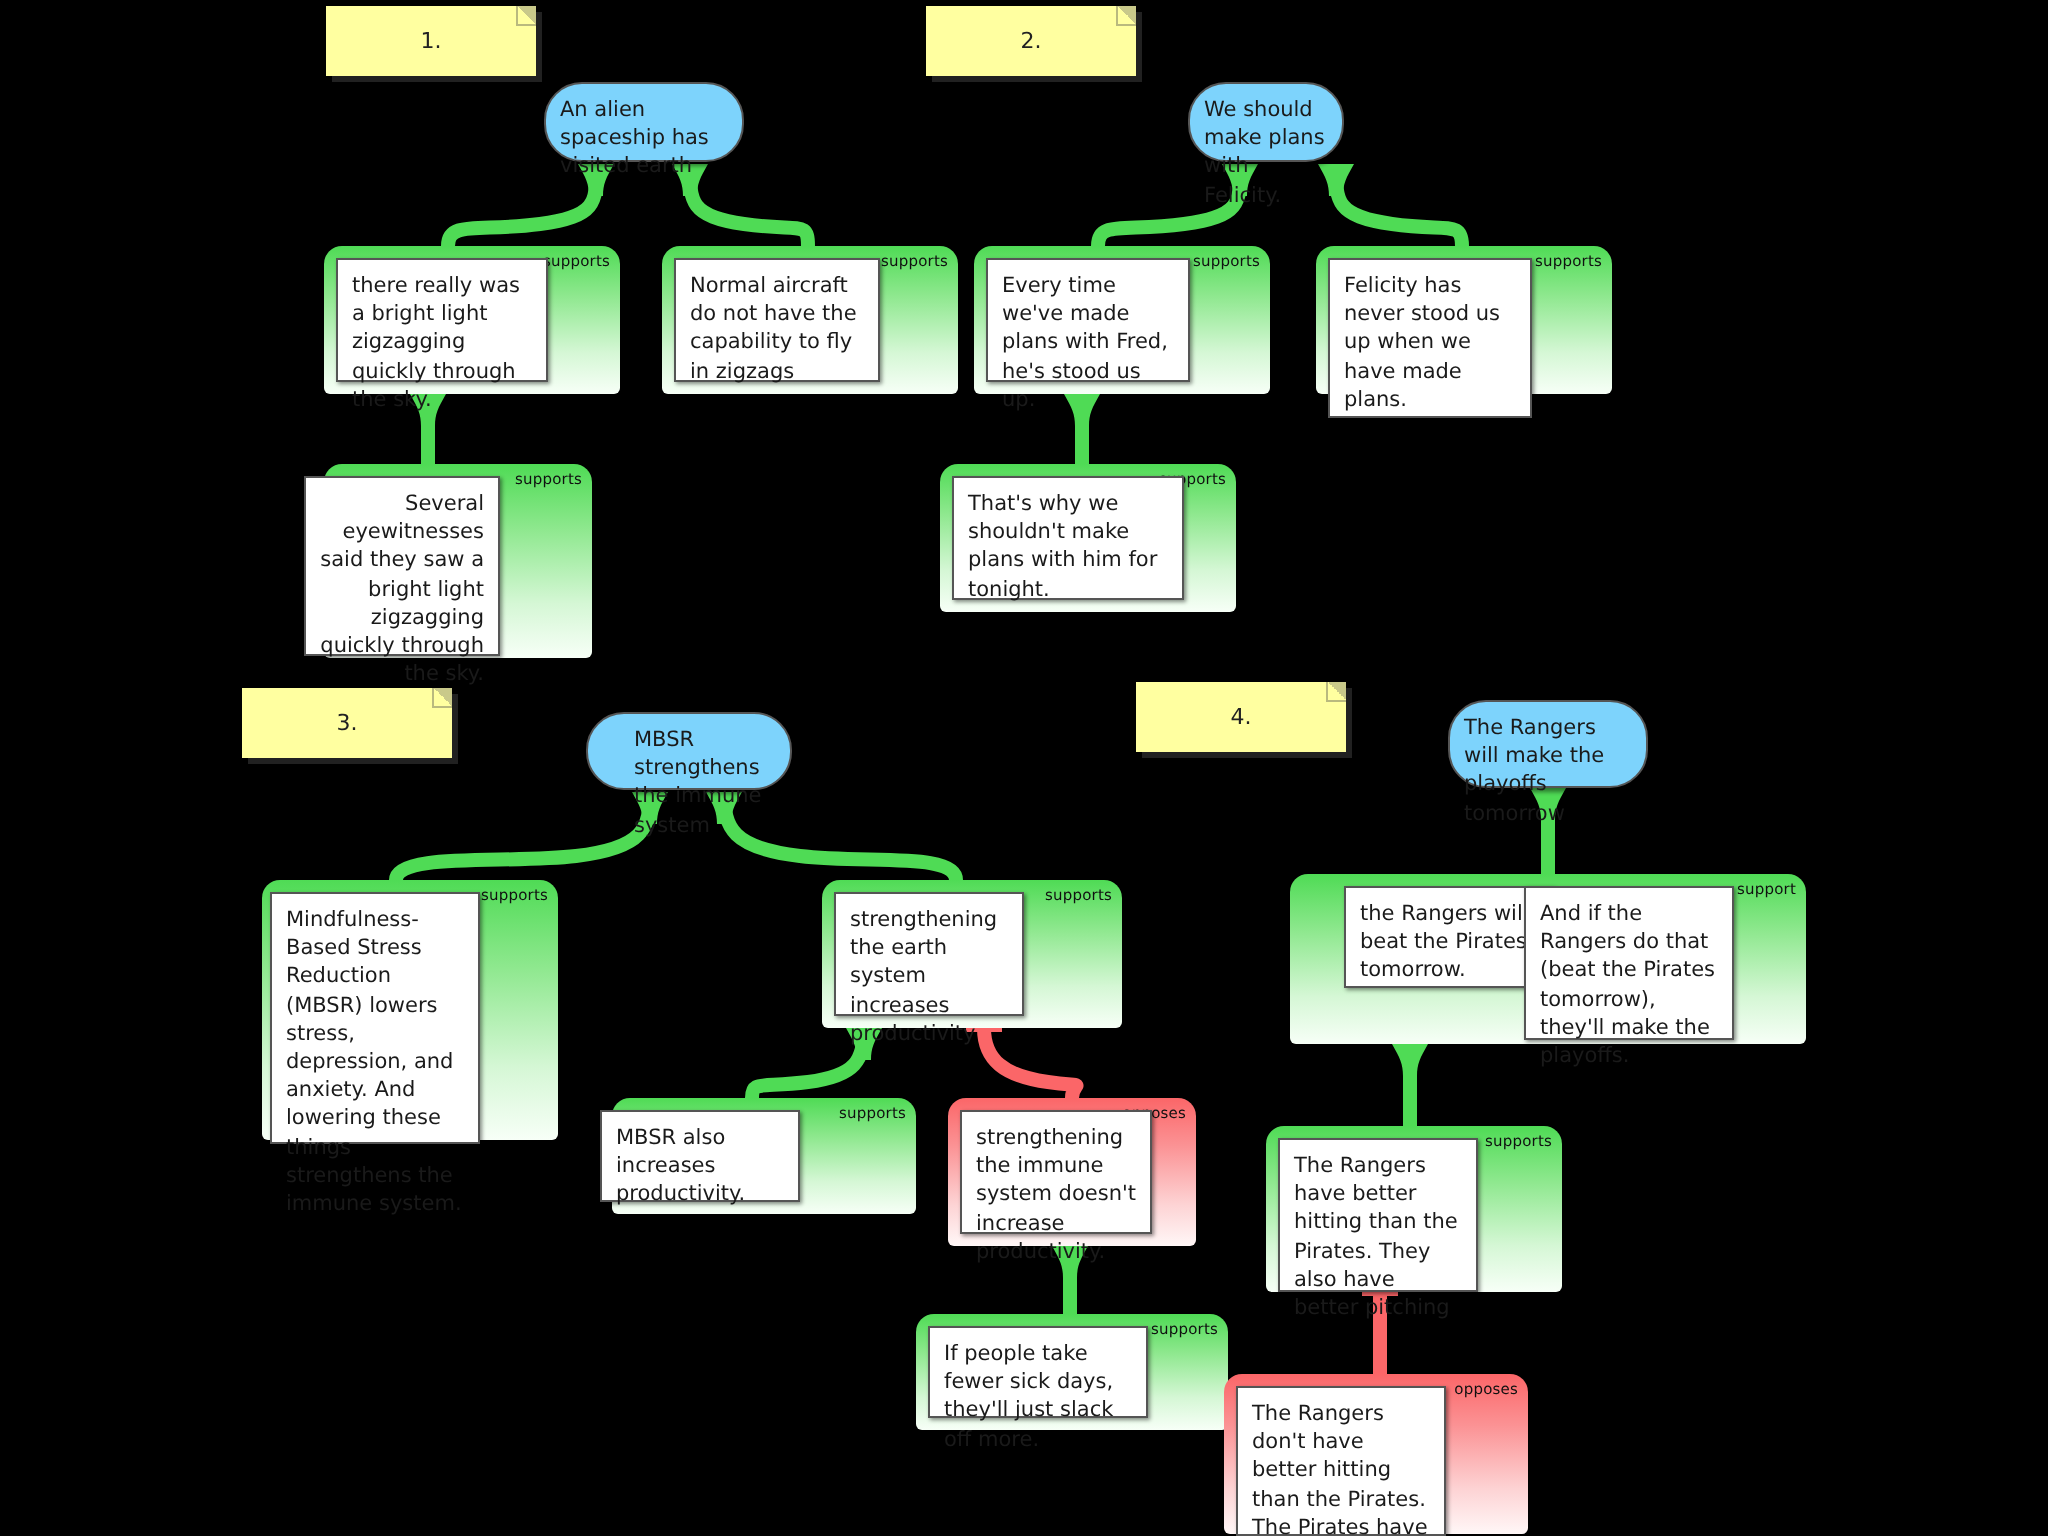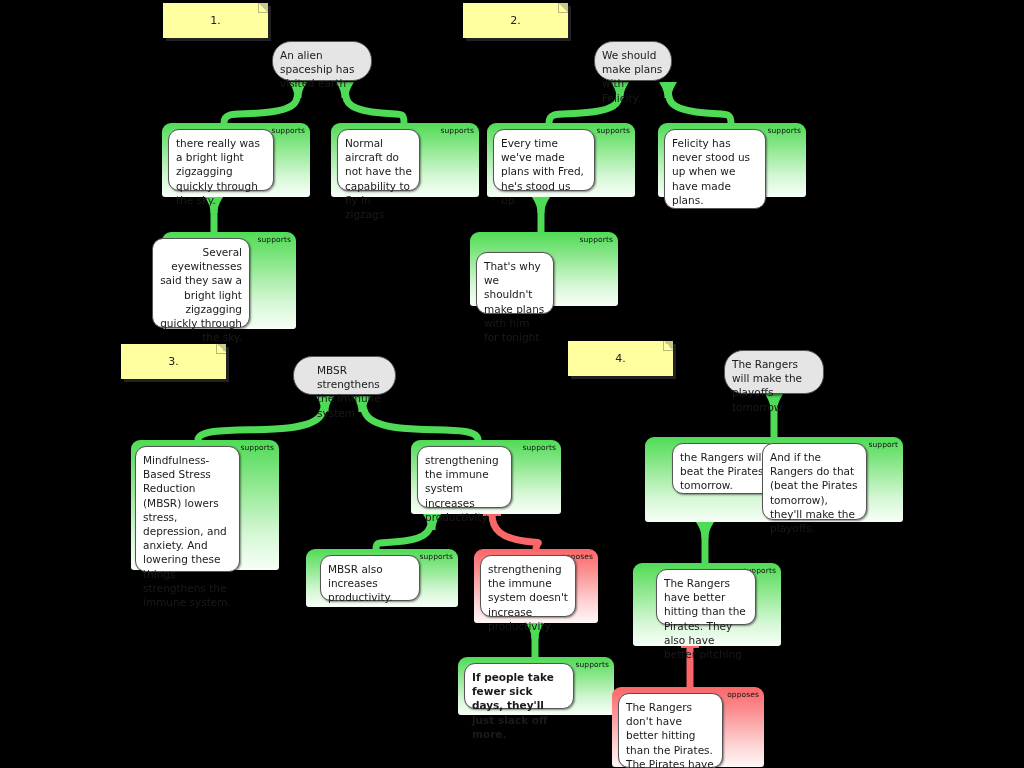--- a/index.html
+++ b/index.html
@@ -25,21 +25,21 @@
   }
   .note .fold{
     position:absolute;top:0;right:0;width:9px;height:9px;
     background:linear-gradient(225deg,#c9c98a 0%,#c9c98a 50%,#ffffa0 50%);
     border-left:1px solid #b9b97e;border-bottom:1px solid #b9b97e;
   }
 
   
   .claim{
     position:absolute;
-    background:#e5e5e5;
+    background:#7dd3fc;
     border:1px solid #555;
     border-radius:19px;
     box-shadow:2px 2px 2px rgba(0,0,0,.45);
     box-sizing:border-box;
     padding:6px 7px;
     font-size:10.5px;line-height:14.2px;color:#1a1a1a;
   }
 
   
   .panel{
@@ -57,21 +57,21 @@
   .panel .ptype{
     position:absolute;top:3px;right:5px;
     font-size:7.5px;color:#101010;letter-spacing:.1px;
     white-space:nowrap;
   }
   
   .card{
     position:absolute;
     background:#fff;
     border:1px solid #555;
-    border-radius:11px;
+    border-radius:0;
     box-shadow:1px 1px 2px rgba(0,0,0,.45);
     box-sizing:border-box;
     padding:6px 7px;
     font-size:10.5px;line-height:14.2px;color:#1a1a1a;
   }
 </style>
 </head>
 <body>
 
 <div id="canvas">
@@ -141,80 +141,80 @@
         <span>1.</span>
       </div>
       <div class="claim" style="left: 272px; top: 41px; width: 100px; height: 40px;">An alien spaceship has visited earth</div>
       <div class="panel supports" style="left: 162px; top: 123px; width: 148px; height: 74px;">
         <span class="ptype">supports</span>
       </div>
       <div class="card" style="left: 168px; top: 129px; width: 106px; height: 62px;">there really was a bright light zigzagging quickly through the sky.</div>
       <div class="panel supports" style="left: 331px; top: 123px; width: 148px; height: 74px;">
         <span class="ptype">supports</span>
       </div>
-      <div class="card" style="left: 337px; top: 129px; width: 83px; height: 62px;">Normal aircraft do not have the capability to fly in zigzags</div>
+      <div class="card" style="left: 337px; top: 129px; width: 103px; height: 62px;">Normal aircraft do not have the capability to fly in zigzags</div>
       <div class="panel supports" style="left: 162px; top: 232px; width: 134px; height: 97px;">
         <span class="ptype">supports</span>
       </div>
       <div class="card" style="left: 152px; top: 238px; width: 98px; height: 90px; text-align: right;">Several eyewitnesses said they saw a bright light zigzagging quickly through the sky.</div>
       <div class="note" style="left: 463px; top: 3px; width: 105px; height: 35px;">
         <div class="fold"></div>
         <span>2.</span>
       </div>
       <div class="claim" style="left: 594px; top: 41px; width: 78px; height: 40px;">We should make plans with Felicity.</div>
       <div class="panel supports" style="left: 487px; top: 123px; width: 148px; height: 74px;">
         <span class="ptype">supports</span>
       </div>
       <div class="card" style="left: 493px; top: 129px; width: 102px; height: 62px;">Every time we've made plans with Fred, he's stood us up.</div>
       <div class="panel supports" style="left: 658px; top: 123px; width: 148px; height: 74px;">
         <span class="ptype">supports</span>
       </div>
       <div class="card" style="left: 664px; top: 129px; width: 102px; height: 80px;">Felicity has never stood us up when we have made plans.</div>
       <div class="panel supports" style="left: 470px; top: 232px; width: 148px; height: 74px;">
         <span class="ptype">supports</span>
       </div>
-      <div class="card" style="left: 476px; top: 252px; width: 78px; height: 62px;">That's why we shouldn't make plans with him for tonight.</div>
+      <div class="card" style="left: 476px; top: 238px; width: 116px; height: 62px;">That's why we shouldn't make plans with him for tonight.</div>
       <div class="note" style="left: 121px; top: 344px; width: 105px; height: 35px;">
         <div class="fold"></div>
         <span>3.</span>
       </div>
       <div class="claim" style="left: 293px; top: 356px; width: 103px; height: 39px; padding-left: 23px;">MBSR strengthens the immune system</div>
       <div class="panel supports" style="left: 131px; top: 440px; width: 148px; height: 130px;">
         <span class="ptype">supports</span>
       </div>
       <div class="card" style="left: 135px; top: 446px; width: 105px; height: 126px;">Mindfulness-Based Stress Reduction (MBSR) lowers stress, depression, and anxiety. And lowering these things strengthens the immune system.</div>
       <div class="panel supports" style="left: 411px; top: 440px; width: 150px; height: 74px;">
         <span class="ptype">supports</span>
       </div>
-      <div class="card" style="left: 417px; top: 446px; width: 95px; height: 62px;">strengthening the immune system increases productivity</div>
+      <div class="card" style="left: 417px; top: 446px; width: 95px; height: 62px;">strengthening the earth system increases productivity</div>
       <div class="panel supports" style="left: 306px; top: 549px; width: 152px; height: 58px;">
         <span class="ptype">supports</span>
       </div>
-      <div class="card" style="left: 320px; top: 555px; width: 100px; height: 46px;">MBSR also increases productivity.</div>
+      <div class="card" style="left: 300px; top: 555px; width: 100px; height: 46px;">MBSR also increases productivity.</div>
       <div class="panel opposes" style="left: 474px; top: 549px; width: 124px; height: 74px;">
         <span class="ptype">opposes</span>
       </div>
       <div class="card" style="left: 480px; top: 555px; width: 96px; height: 62px;">strengthening the immune system doesn't increase productivity.</div>
       <div class="panel supports" style="left: 458px; top: 657px; width: 156px; height: 58px;">
         <span class="ptype">supports</span>
       </div>
-      <div class="card" style="left: 464px; top: 663px; width: 110px; height: 46px; font-weight: bold;">If people take fewer sick days, they'll just slack off more.</div>
+      <div class="card" style="left: 464px; top: 663px; width: 110px; height: 46px;">If people take fewer sick days, they'll just slack off more.</div>
       <div class="note" style="left: 568px; top: 341px; width: 105px; height: 35px;">
         <div class="fold"></div>
         <span>4.</span>
       </div>
       <div class="claim" style="left: 724px; top: 350px; width: 100px; height: 44px;">The Rangers will make the playoffs tomorrow</div>
       <div class="panel supports" style="left: 645px; top: 437px; width: 258px; height: 85px;">
         <span class="ptype">support</span>
       </div>
       <div class="card" style="left: 672px; top: 443px; width: 105px; height: 51px;">the Rangers will beat the Pirates tomorrow.</div>
       <div class="card" style="left: 762px; top: 443px; width: 105px; height: 77px;">And if the Rangers do that (beat the Pirates tomorrow), they'll make the playoffs.</div>
       <div class="panel supports" style="left: 633px; top: 563px; width: 148px; height: 83px;">
         <span class="ptype">supports</span>
       </div>
-      <div class="card" style="left: 656px; top: 569px; width: 100px; height: 56px;">The Rangers have better hitting than the Pirates. They also have better pitching</div>
+      <div class="card" style="left: 639px; top: 569px; width: 100px; height: 77px;">The Rangers have better hitting than the Pirates. They also have better pitching</div>
       <div class="panel opposes" style="left: 612px; top: 687px; width: 152px; height: 80px;">
         <span class="ptype">opposes</span>
       </div>
       <div class="card" style="left: 618px; top: 693px; width: 105px; height: 75px;">The Rangers don't have better hitting than the Pirates. The Pirates have Gregory Polanco.</div>
     </div>
 
 </div>
 
 </body></html>

